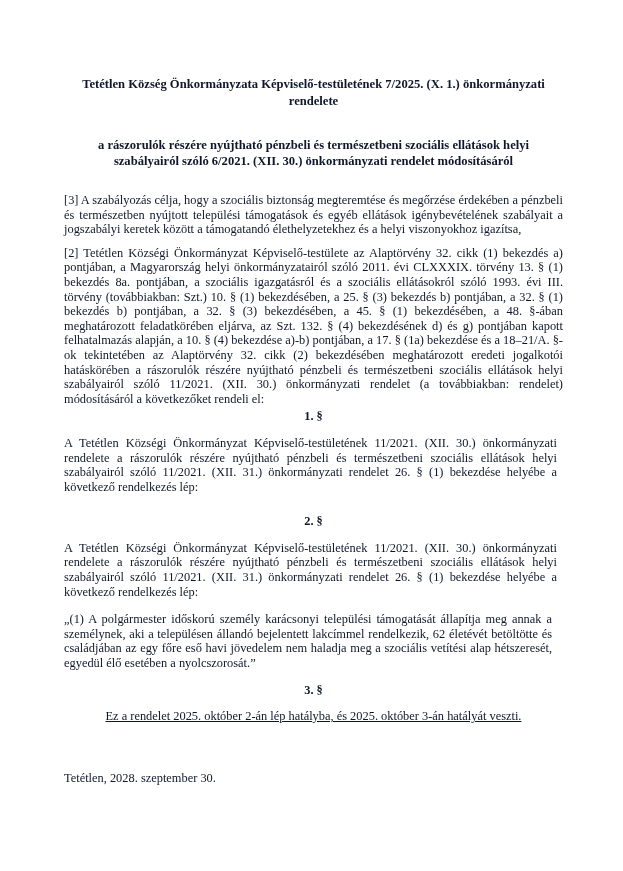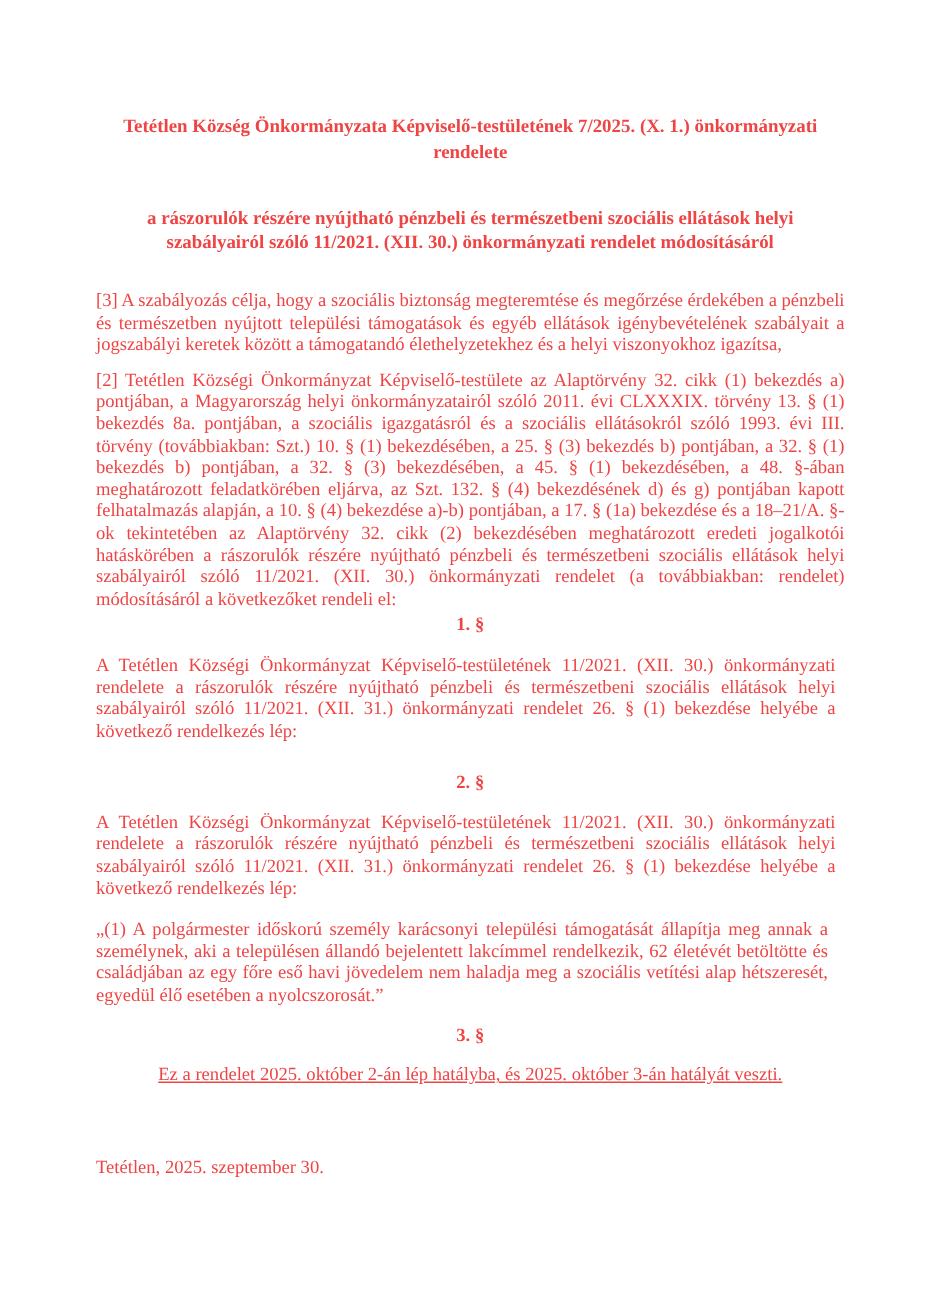--- a/index.html
+++ b/index.html
@@ -5,21 +5,21 @@
   html, body {
     margin: 0;
     padding: 0;
     background: #ffffff;
   }
   .page {
     position: relative;
     width: 623px;
     height: 871px;
     background: #ffffff;
-    color: #ef4444;
+    color: #0f172a;
     font-family: "Liberation Serif", "DejaVu Serif", serif;
     font-size: 12.4px;
     line-height: 14.6px;
     box-sizing: border-box;
     padding: 76px 60px 0 64px;
     overflow: hidden;
   }
   .doc-title {
     font-weight: bold;
     text-align: center;
@@ -64,35 +64,35 @@
     margin: 0;
   }
 </style>
 </head>
 <body>
 
 <div class="page">
 
   <h1 class="doc-title">Tetétlen Község Önkormányzata Képviselő-testületének 7/2025. (X. 1.) önkormányzati rendelete</h1>
 
-  <h2 class="doc-subtitle">a rászorulók részére nyújtható pénzbeli és természetbeni szociális ellátások helyi szabályairól szóló 11/2021. (XII. 30.) önkormányzati rendelet módosításáról</h2>
+  <h2 class="doc-subtitle">a rászorulók részére nyújtható pénzbeli és természetbeni szociális ellátások helyi szabályairól szóló 6/2021. (XII. 30.) önkormányzati rendelet módosításáról</h2>
 
   <p class="para">[3] A szabályozás célja, hogy a szociális biztonság megteremtése és megőrzése érdekében a pénzbeli és természetben nyújtott települési támogatások és egyéb ellátások igénybevételének szabályait a jogszabályi keretek között a támogatandó élethelyzetekhez és a helyi viszonyokhoz igazítsa,</p>
 
   <p class="para gap-after">[2] Tetétlen Községi Önkormányzat Képviselő-testülete az Alaptörvény 32. cikk (1) bekezdés a) pontjában, a Magyarország helyi önkormányzatairól szóló 2011. évi CLXXXIX. törvény 13. § (1) bekezdés 8a. pontjában, a szociális igazgatásról és a szociális ellátásokról szóló 1993. évi III. törvény (továbbiakban: Szt.) 10. § (1) bekezdésében, a 25. § (3) bekezdés b) pontjában, a 32. § (1) bekezdés b) pontjában, a 32. § (3) bekezdésében, a 45. § (1) bekezdésében, a 48. §-ában meghatározott feladatkörében eljárva, az Szt. 132. § (4) bekezdésének d) és g) pontjában kapott felhatalmazás alapján, a 10. § (4) bekezdése a)-b) pontjában, a 17. § (1a) bekezdése és a 18–21/A. §-ok tekintetében az Alaptörvény 32. cikk (2) bekezdésében meghatározott eredeti jogalkotói hatáskörében a rászorulók részére nyújtható pénzbeli és természetbeni szociális ellátások helyi szabályairól szóló 11/2021. (XII. 30.) önkormányzati rendelet (a továbbiakban: rendelet) módosításáról a következőket rendeli el:</p>
 
   <div class="section-heading">1. §</div>
 
   <p class="section-body">A Tetétlen Községi Önkormányzat Képviselő-testületének 11/2021. (XII. 30.) önkormányzati rendelete a rászorulók részére nyújtható pénzbeli és természetbeni szociális ellátások helyi szabályairól szóló 11/2021. (XII. 31.) önkormányzati rendelet 26. § (1) bekezdése helyébe a következő rendelkezés lép:</p>
 
   <div class="section-heading">2. §</div>
 
   <p class="section-body" style="margin-bottom:13px;">A Tetétlen Községi Önkormányzat Képviselő-testületének 11/2021. (XII. 30.) önkormányzati rendelete a rászorulók részére nyújtható pénzbeli és természetbeni szociális ellátások helyi szabályairól szóló 11/2021. (XII. 31.) önkormányzati rendelet 26. § (1) bekezdése helyébe a következő rendelkezés lép:</p>
 
   <p class="section-quote">„(1) A polgármester időskorú személy karácsonyi települési támogatását állapítja meg annak a személynek, aki a településen állandó bejelentett lakcímmel rendelkezik, 62 életévét betöltötte és családjában az egy főre eső havi jövedelem nem haladja meg a szociális vetítési alap hétszeresét, egyedül élő esetében a nyolcszorosát.”</p>
 
   <div class="section-heading">3. §</div>
 
   <p class="single-line">Ez a rendelet 2025. október 2-án lép hatályba, és 2025. október 3-án hatályát veszti.</p>
 
-  <p class="closing">Tetétlen, 2025. szeptember 30.</p>
+  <p class="closing">Tetétlen, 2028. szeptember 30.</p>
 
 </div>
 
 </body></html>

